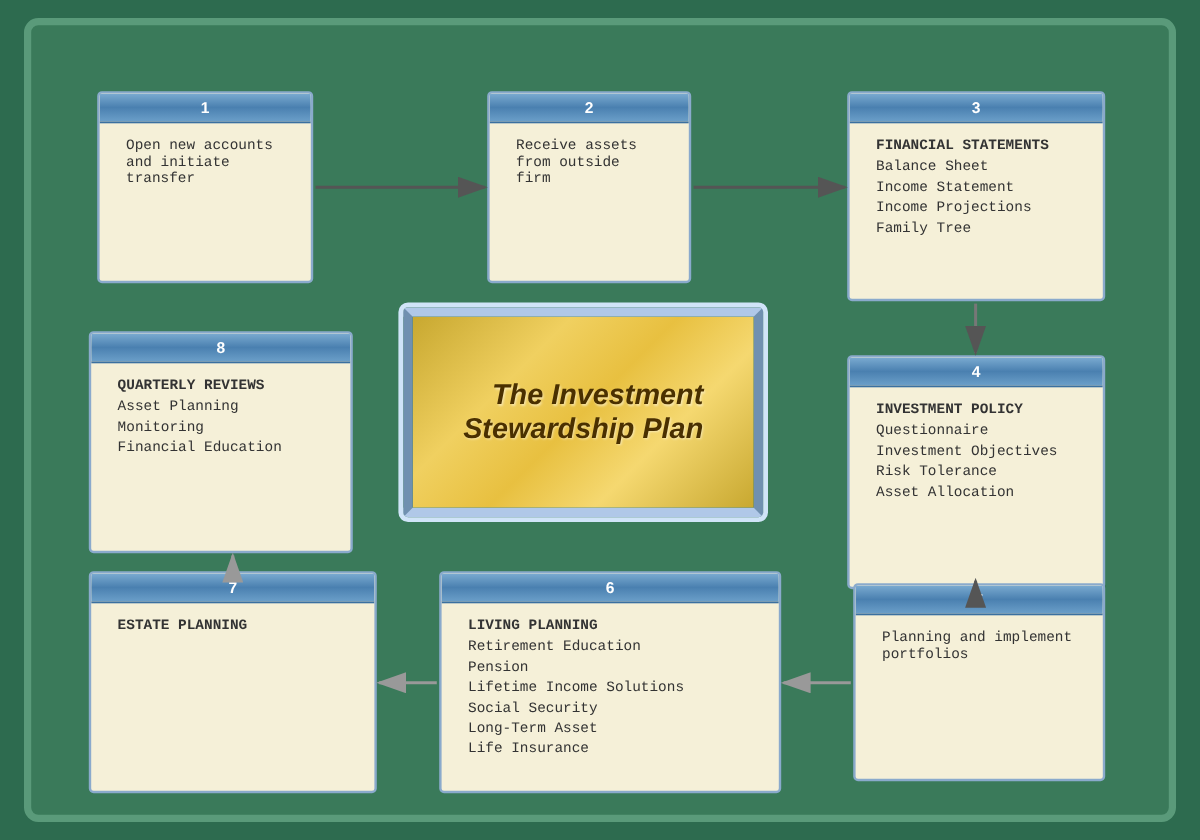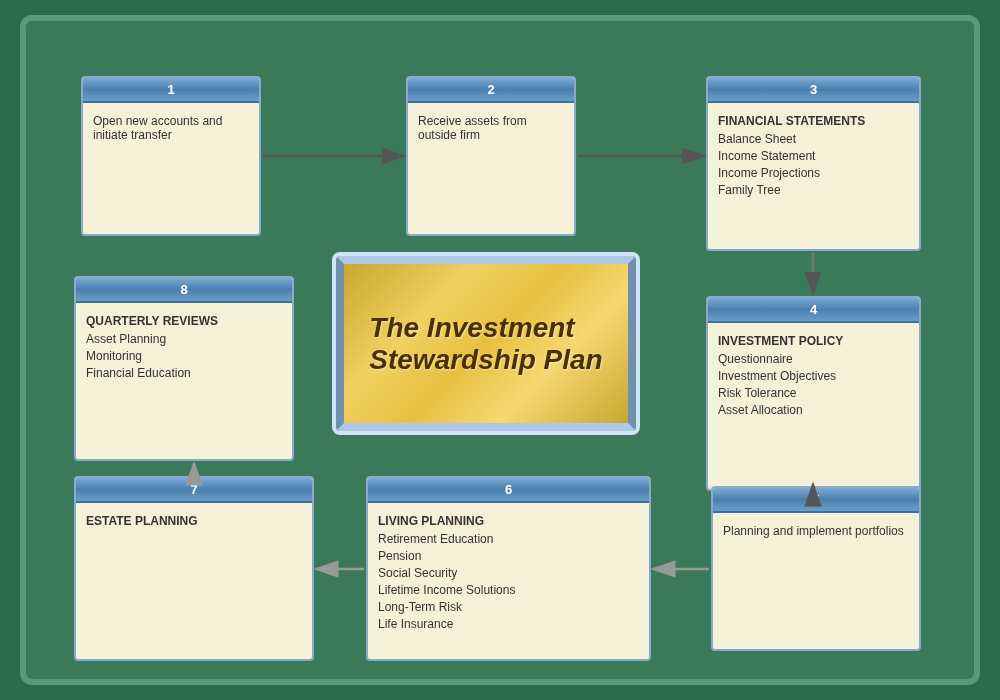--- a/index.html
+++ b/index.html
@@ -39,21 +39,22 @@
       border-radius: 2px 2px 0 0;
       border-bottom: 2px solid #3a70a0;
     }
     .card-body {
       padding: 8px 10px;
       font-size: 12px;
       color: #333;
       flex: 1;
     }
     .card-body p {
-      margin: 3px 0;
+      margin: 3px 12px;
+      font-family: Liberation Mono, monospace;
     }
     .card-body .bold {
       font-weight: bold;
       margin-bottom: 4px;
     }
     
     .center-frame {
       position: absolute;
       left: 310px;
       top: 235px;
@@ -62,23 +63,23 @@
       background: linear-gradient(135deg, #c8a830 0%, #f0d060 30%, #e8c040 50%, #f5d870 70%, #c8a830 100%);
       border: 8px solid;
       border-color: #b0c8e8 #7090b0 #b0c8e8 #7090b0;
       border-radius: 4px;
       display: flex;
       align-items: center;
       justify-content: center;
       outline: 4px solid #d0e4f8;
     }
     .center-frame-inner {
-      text-align: left;
+      text-align: right;
       color: #4a3000;
-      font-size: 28px;
+      font-size: 24px;
       font-style: italic;
       font-weight: bold;
       text-shadow: 1px 1px 2px rgba(255,255,255,0.5);
     }
     
     .arrows-svg {
       position: absolute;
       top: 0; left: 0;
       width: 100%;
       height: 100%;
@@ -128,23 +129,23 @@
         <div class="card-body">
           <p>Planning and implement portfolios</p>
         </div>
       </div>
       <div class="card" style="left: 340px; top: 455px; width: 285px; height: 185px;">
         <div class="card-header">6</div>
         <div class="card-body">
           <p class="bold">LIVING PLANNING</p>
           <p>Retirement Education</p>
           <p>Pension</p>
+          <p>Lifetime Income Solutions</p>
           <p>Social Security</p>
-          <p>Lifetime Income Solutions</p>
-          <p>Long-Term Risk</p>
+          <p>Long-Term Asset</p>
           <p>Life Insurance</p>
         </div>
       </div>
       <div class="card" style="left: 48px; top: 455px; width: 240px; height: 185px;">
         <div class="card-header">7</div>
         <div class="card-body">
           <p class="bold">ESTATE PLANNING</p>
         </div>
       </div>
       <div class="card" style="left: 48px; top: 255px; width: 220px; height: 185px;">

